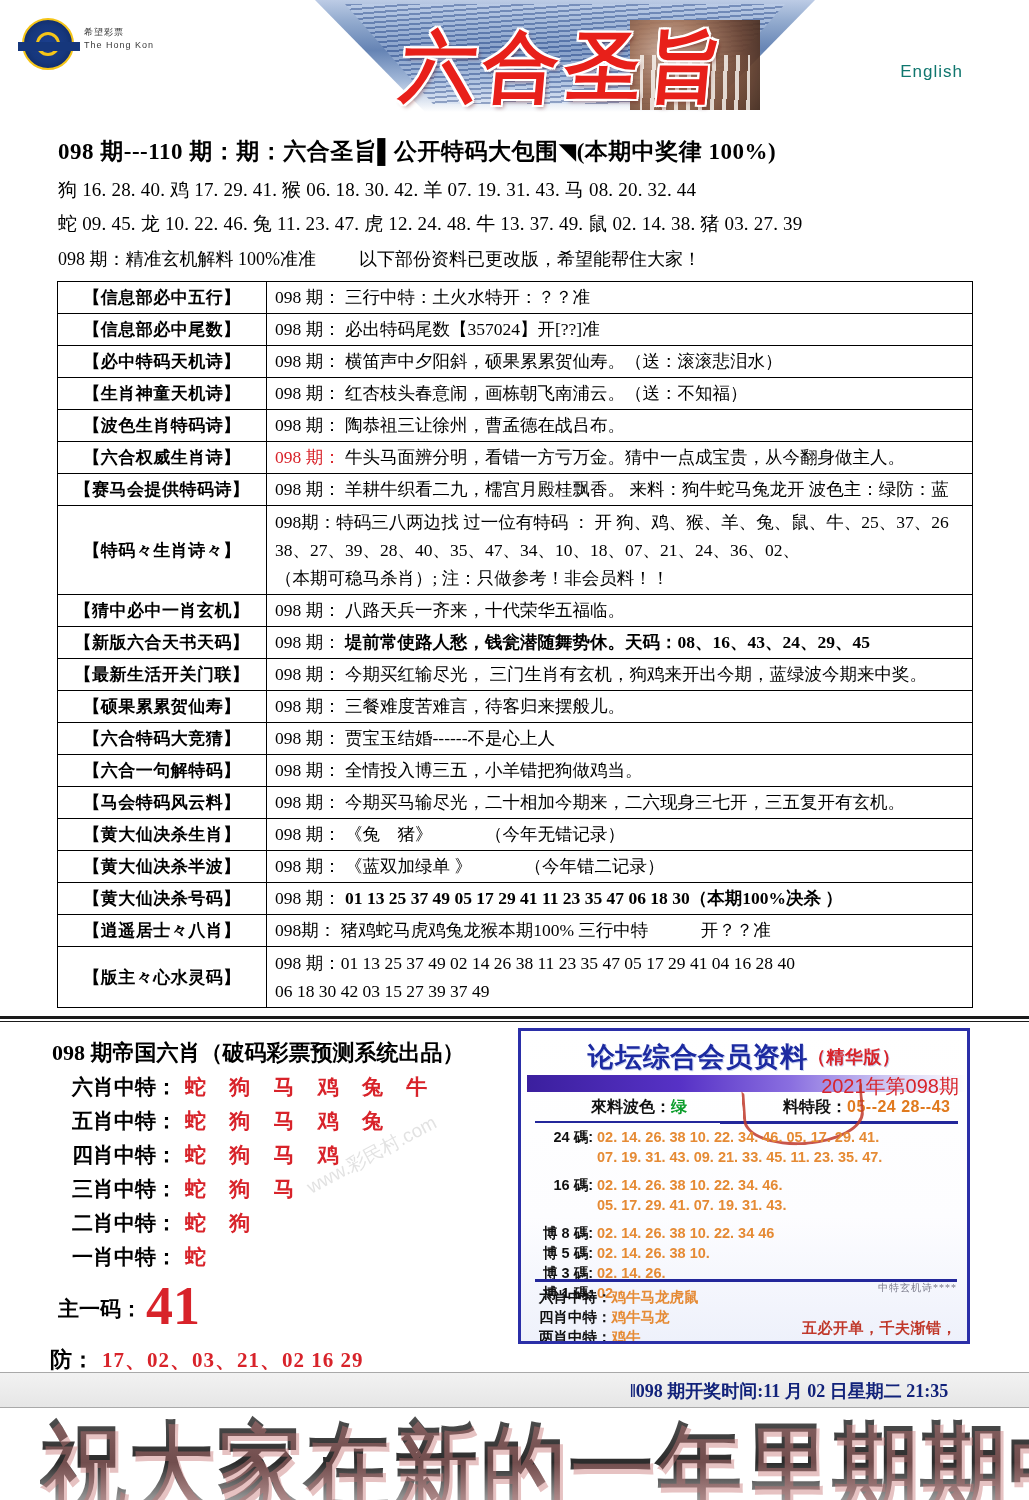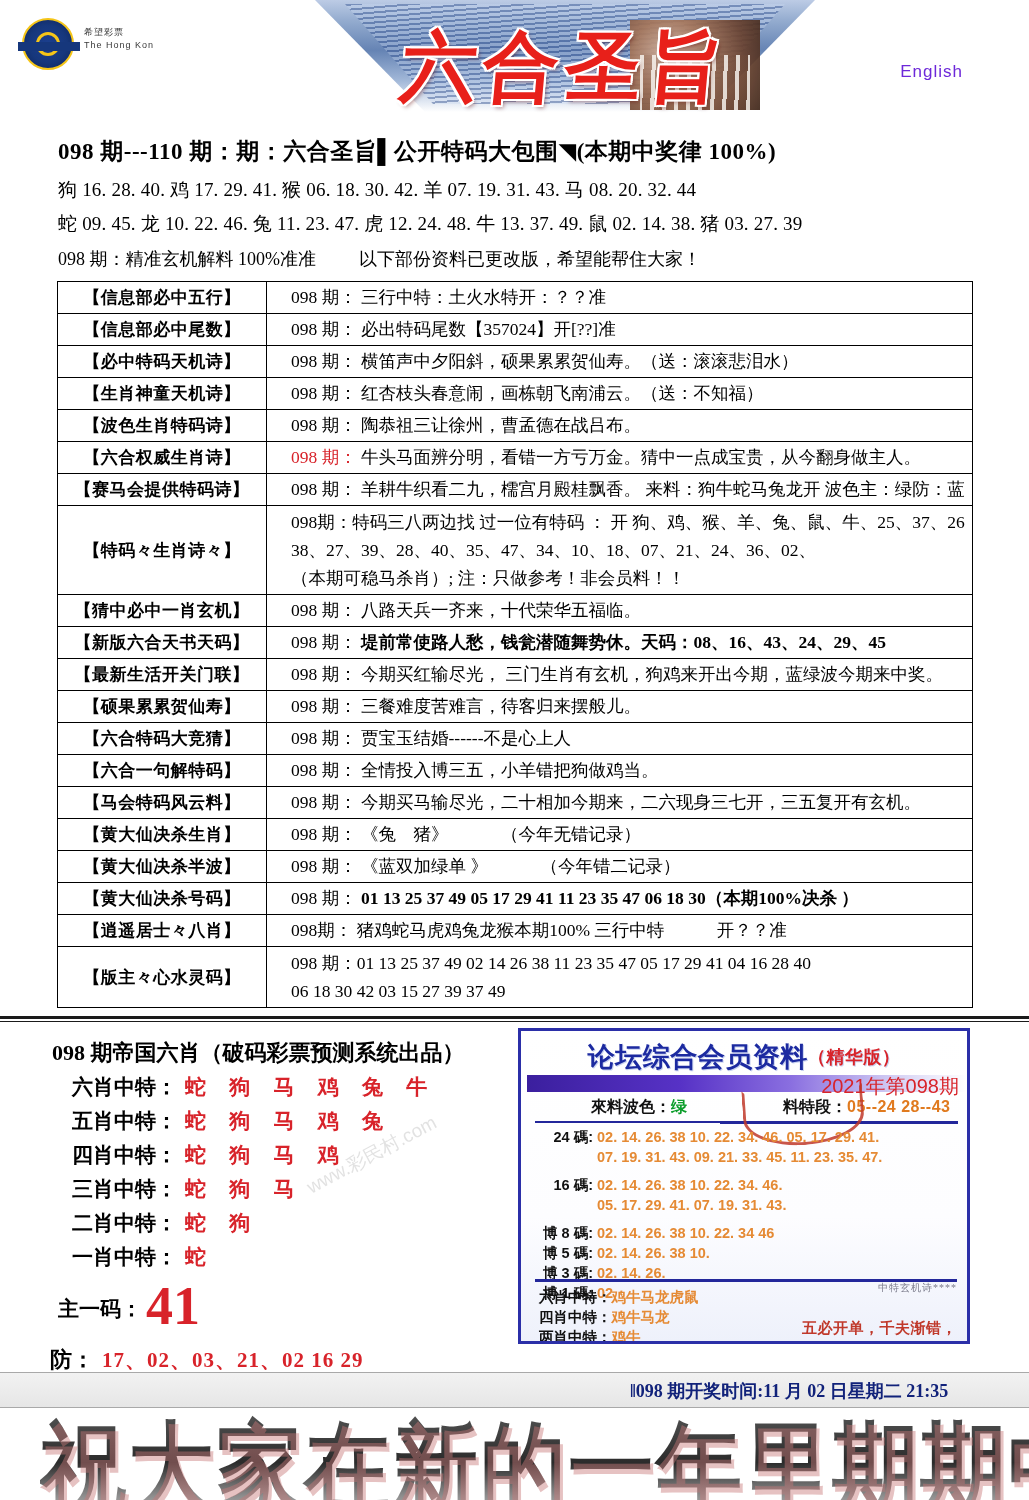--- a/index.html
+++ b/index.html
@@ -120,21 +120,21 @@
     color: #3a3a3a;
     font-family: "Liberation Sans", sans-serif;
     letter-spacing: 1px;
   }
   .hdr-english {
     position: absolute;
     right: 66px;
     top: 62px;
     font-family: "Liberation Sans", sans-serif;
     font-size: 17px;
-    color: #6d28d9;
+    color: #0f766e;
     letter-spacing: 1px;
   }
 
   
   .titleline {
     margin: 8px 0 0 58px;
     font-size: 23px;
     font-weight: bold;
     letter-spacing: 0.5px;
     white-space: nowrap;
@@ -170,21 +170,21 @@
     overflow: hidden;
     white-space: nowrap;
   }
   .mtable td.lbl {
     width: 200px;
     text-align: center;
     font-weight: bold;
     font-size: 17px;
     letter-spacing: 0.5px;
   }
-  .mtable td.val { padding-left: 24px; }
+  .mtable td.val { padding-left: 8px; }
   .mtable td.val.tall { white-space: normal; line-height: 28px; }
   .red { color: #d8232a; }
   .bold { font-weight: bold; }
 
   
   .hr-thick {
     margin: 8px 0 0 0;
     width: 1029px;
     height: 3px;
     background: #1a1a1a;

